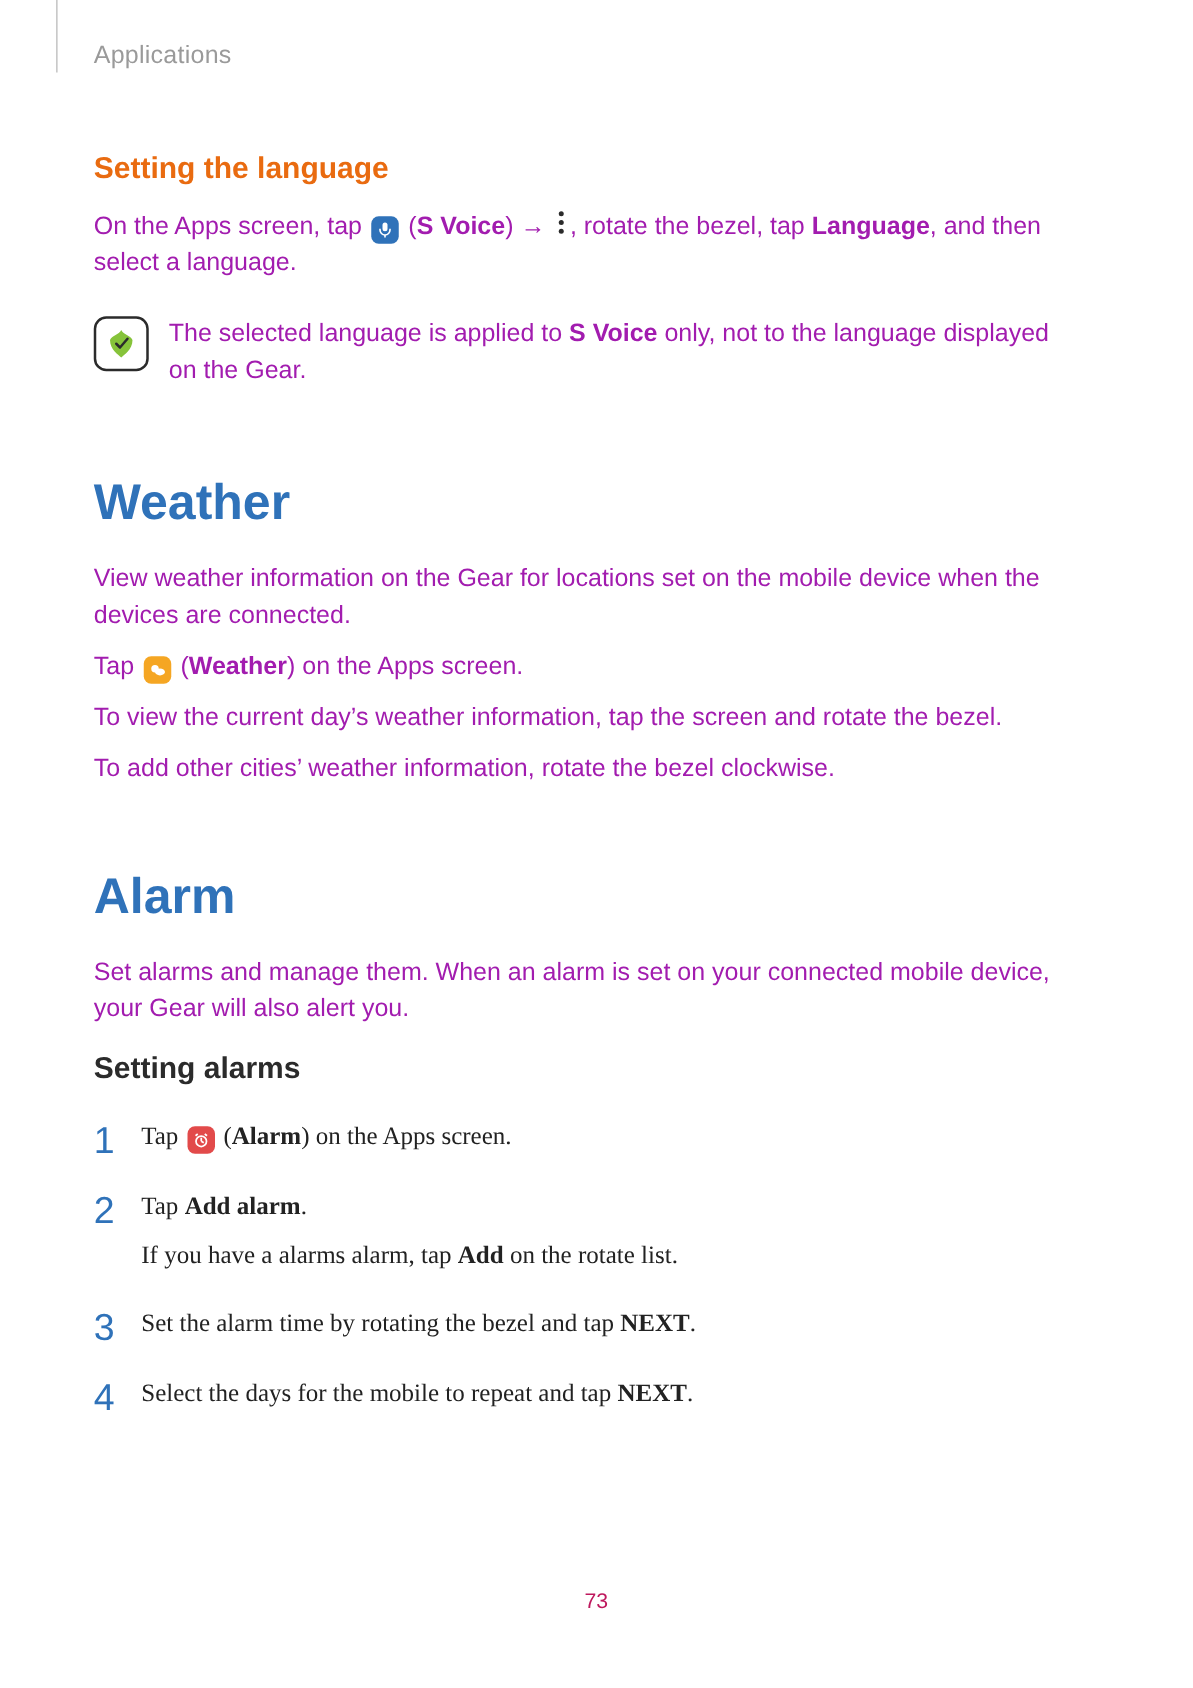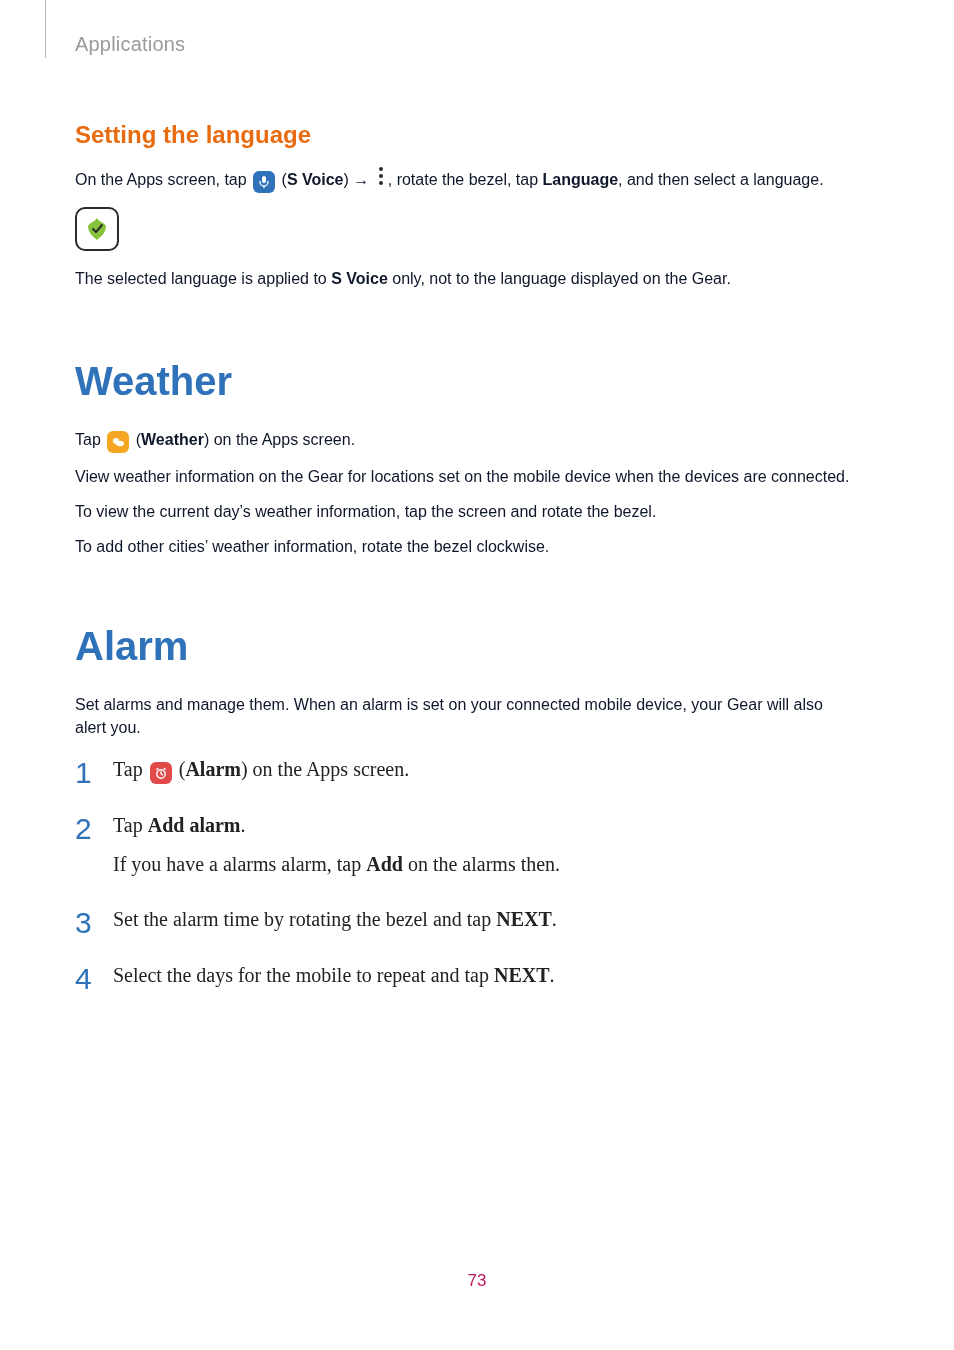--- a/index.html
+++ b/index.html
@@ -54,21 +54,21 @@
   }
   h3.black {
     color: #2b2b2b;
     font-weight: 700;
     font-size: 24px;
     margin: 0 0 22px 0;
   }
   p { margin: 0 0 12px 0; }
   .section { margin-bottom: 58px; }
   .section.tight { margin-bottom: 50px; }
-  .para { color: #0f172a; font-size: 16px; }
+  .para { color: #a21caf; font-size: 20px; }
   b { font-weight: 700; }
 
   .inline-icon {
     display: inline-flex;
     vertical-align: -4px;
     width: 22px;
     height: 22px;
     border-radius: 6px;
     align-items: center;
     justify-content: center;
@@ -96,22 +96,21 @@
     background: #2b2b2b;
   }
   .kebab span:nth-child(1){ top: 0; }
   .kebab span:nth-child(2){ top: 7px; }
   .kebab span:nth-child(3){ top: 14px; }
 
   .note-row {
     display: flex;
     align-items: flex-start;
     gap: 16px;
-    margin-top: 14px;
-    flex-direction: column;
+    margin-top: 28px;
   }
   .note-icon {
     flex: 0 0 44px;
     width: 44px;
     height: 44px;
     border: 2px solid #2b2b2b;
     border-radius: 10px;
     display: flex;
     align-items: center;
     justify-content: center;
@@ -187,57 +186,58 @@
         </svg>
       </div>
       <p class="para note-text">
         <span>The selected language is applied to </span><b>S Voice</b><span> only, not to the language displayed on the Gear.</span>
       </p>
     </div>
   </div>
 
   <div class="section">
     <h1 class="blue">Weather</h1>
+    <p class="para">View weather information on the Gear for locations set on the mobile device when the devices are connected.</p>
     <p class="para">
       <span>Tap </span><span class="inline-icon weather">
           <svg width="14" height="14" viewBox="0 0 14 14">
             <circle cx="5" cy="6" r="3" fill="#fff"></circle>
             <ellipse cx="9" cy="8.5" rx="4" ry="2.8" fill="#fff"></ellipse>
           </svg>
         </span><span> (</span><b>Weather</b><span>) on the Apps screen.</span>
     </p>
-    <p class="para">View weather information on the Gear for locations set on the mobile device when the devices are connected.</p>
     <p class="para">To view the current day’s weather information, tap the screen and rotate the bezel.</p>
     <p class="para">To add other cities’ weather information, rotate the bezel clockwise.</p>
   </div>
 
   <div class="section">
     <h1 class="blue">Alarm</h1>
     <p class="para" style="margin-bottom:16px;">Set alarms and manage them. When an alarm is set on your connected mobile device, your Gear will also alert you.</p>
+    <h3 class="black">Setting alarms</h3>
 
     <ol class="steps">
       <li>
         <span class="step-main">
           <span>Tap </span><span class="inline-icon alarm">
               <svg width="14" height="14" viewBox="0 0 14 14">
                 <circle cx="7" cy="8" r="4.2" fill="none" stroke="#fff" stroke-width="1.4"></circle>
                 <line x1="7" y1="8" x2="7" y2="5.2" stroke="#fff" stroke-width="1.4"></line>
                 <line x1="7" y1="8" x2="9" y2="9.2" stroke="#fff" stroke-width="1.4"></line>
                 <line x1="2.4" y1="3.6" x2="4.2" y2="2.2" stroke="#fff" stroke-width="1.4"></line>
                 <line x1="11.6" y1="3.6" x2="9.8" y2="2.2" stroke="#fff" stroke-width="1.4"></line>
               </svg>
             </span><span> (</span><b>Alarm</b><span>) on the Apps screen.</span>
         </span>
       </li>
       <li>
         <span class="step-main">
           <span>Tap </span><b>Add alarm</b><span>.</span>
         </span>
         <span class="step-sub">
-          <span>If you have a alarms alarm, tap </span><b>Add</b><span> on the alarms then.</span>
+          <span>If you have a alarms alarm, tap </span><b>Add</b><span> on the rotate list.</span>
         </span>
       </li>
       <li>
         <span class="step-main">
           <span>Set the alarm time by rotating the bezel and tap </span><b>NEXT</b><span>.</span>
         </span>
       </li>
       <li>
         <span class="step-main">
           <span>Select the days for the mobile to repeat and tap </span><b>NEXT</b><span>.</span>

